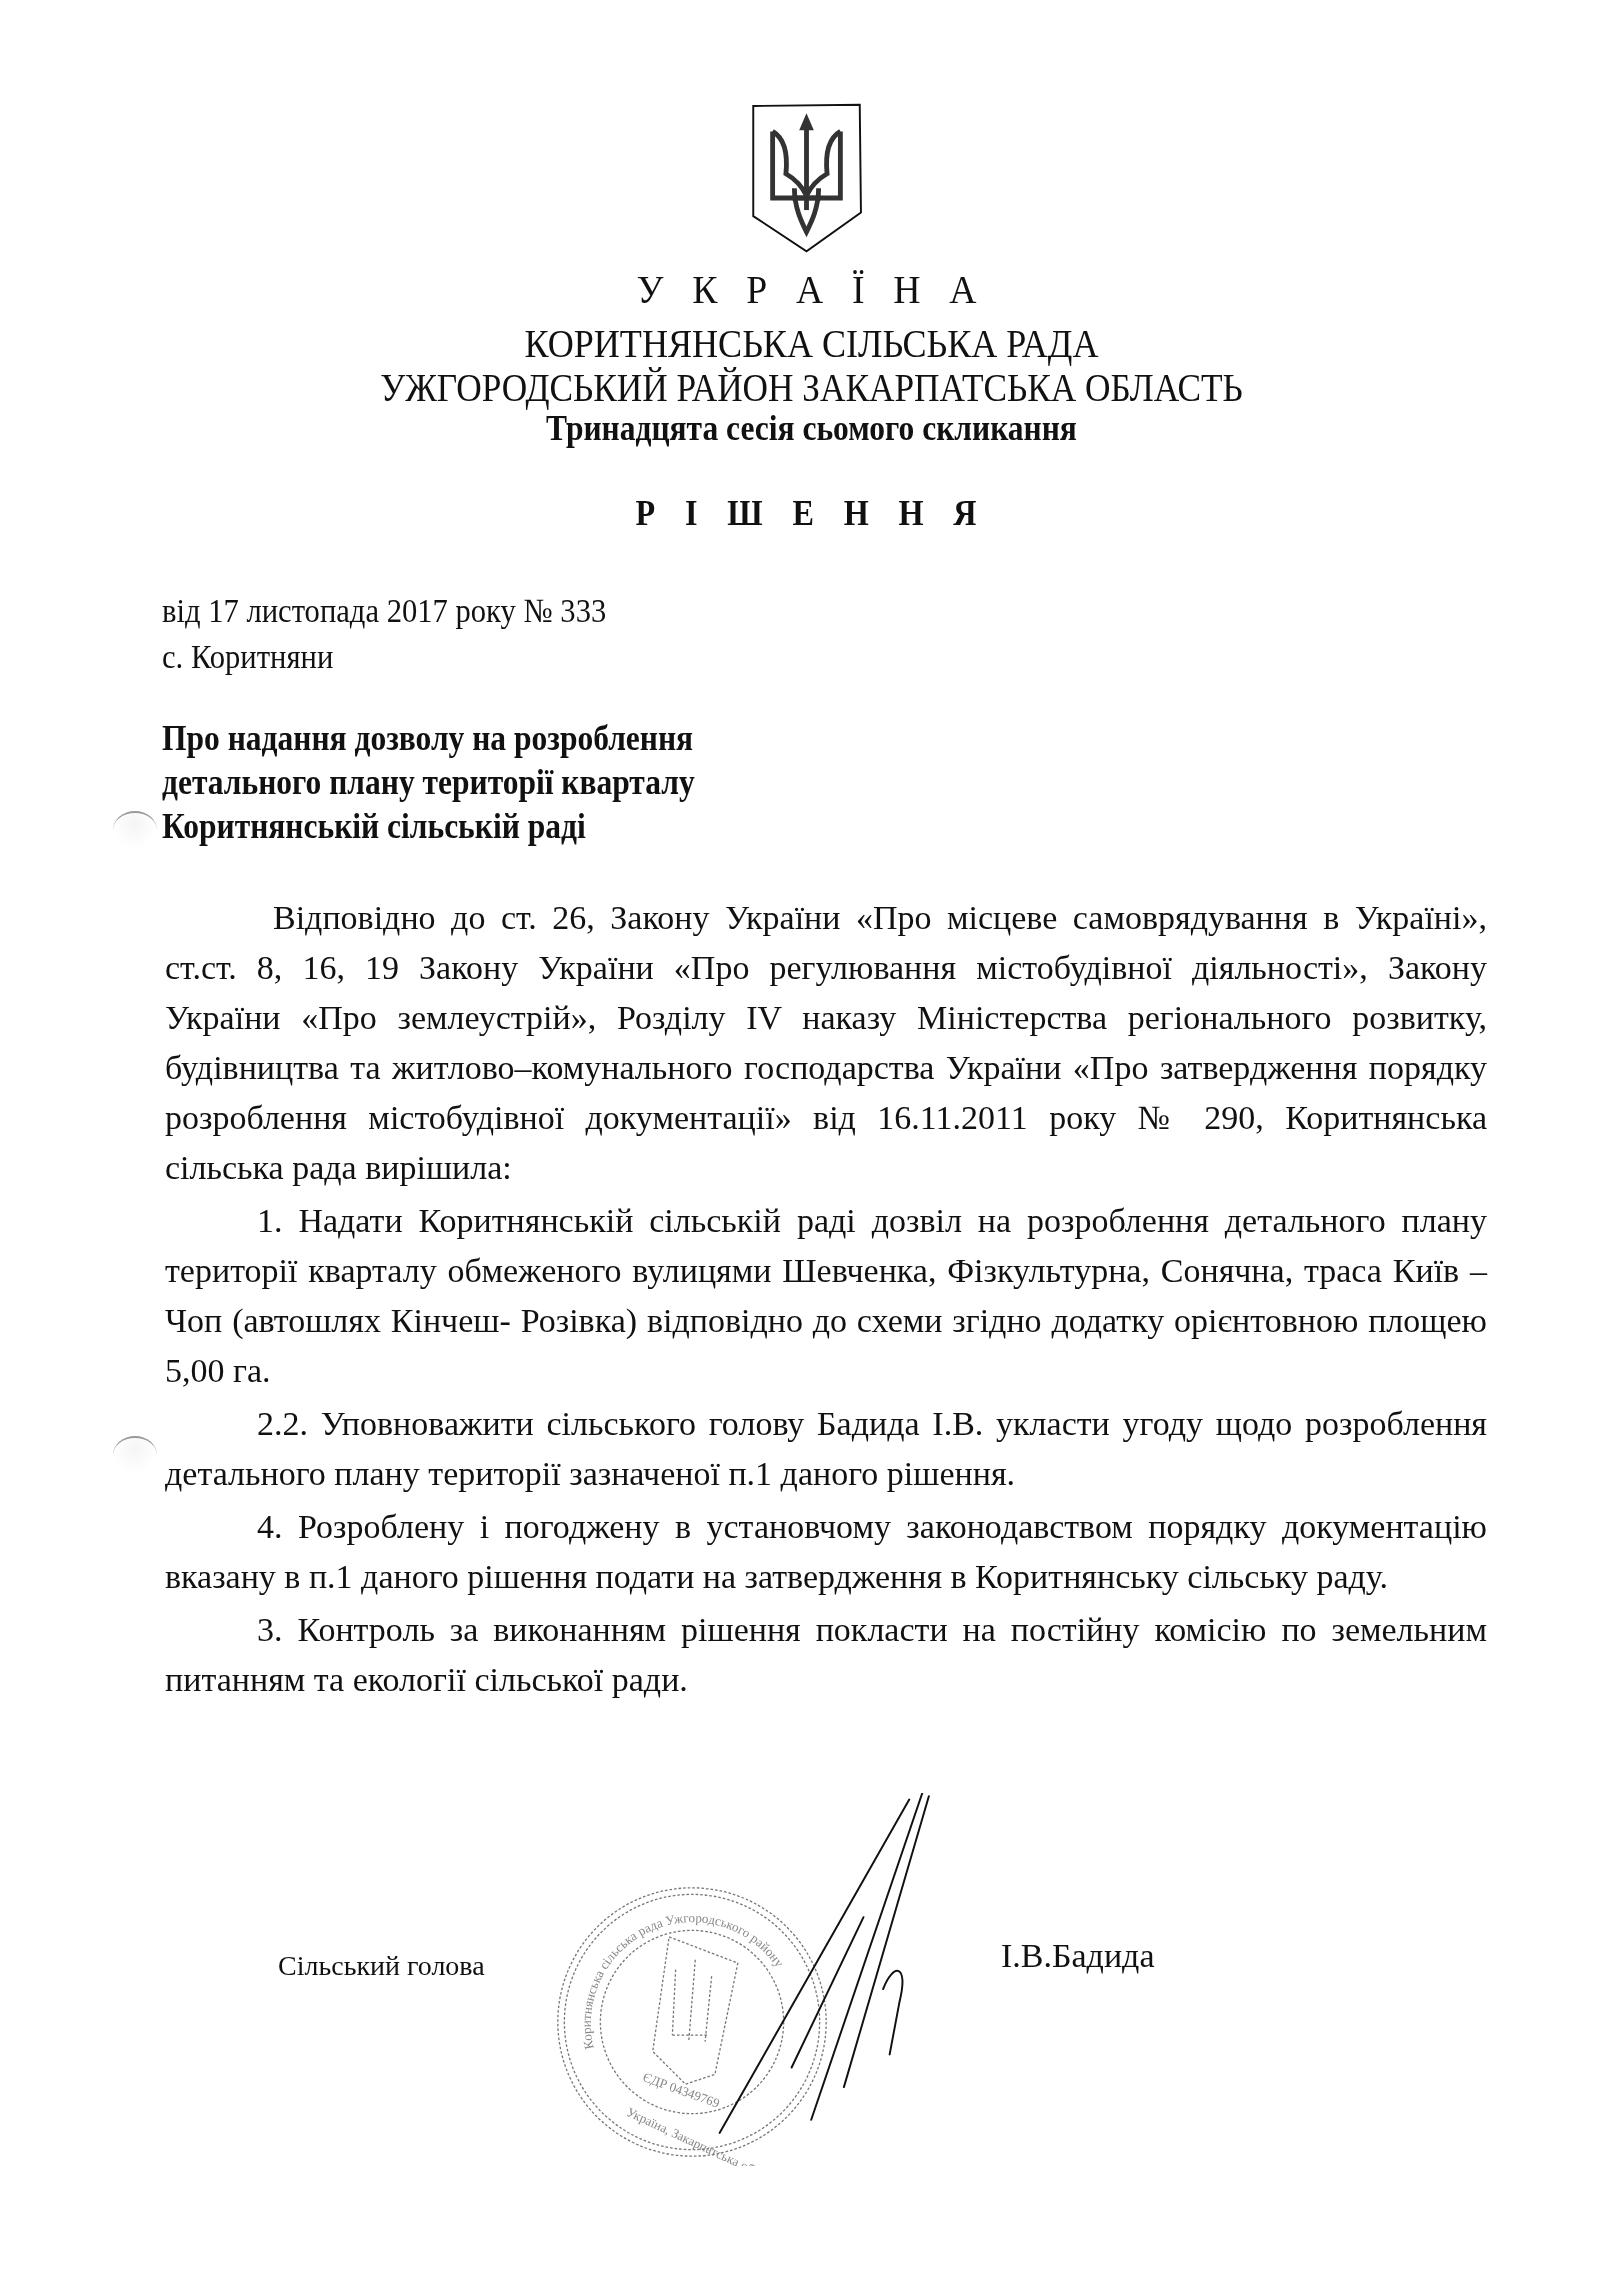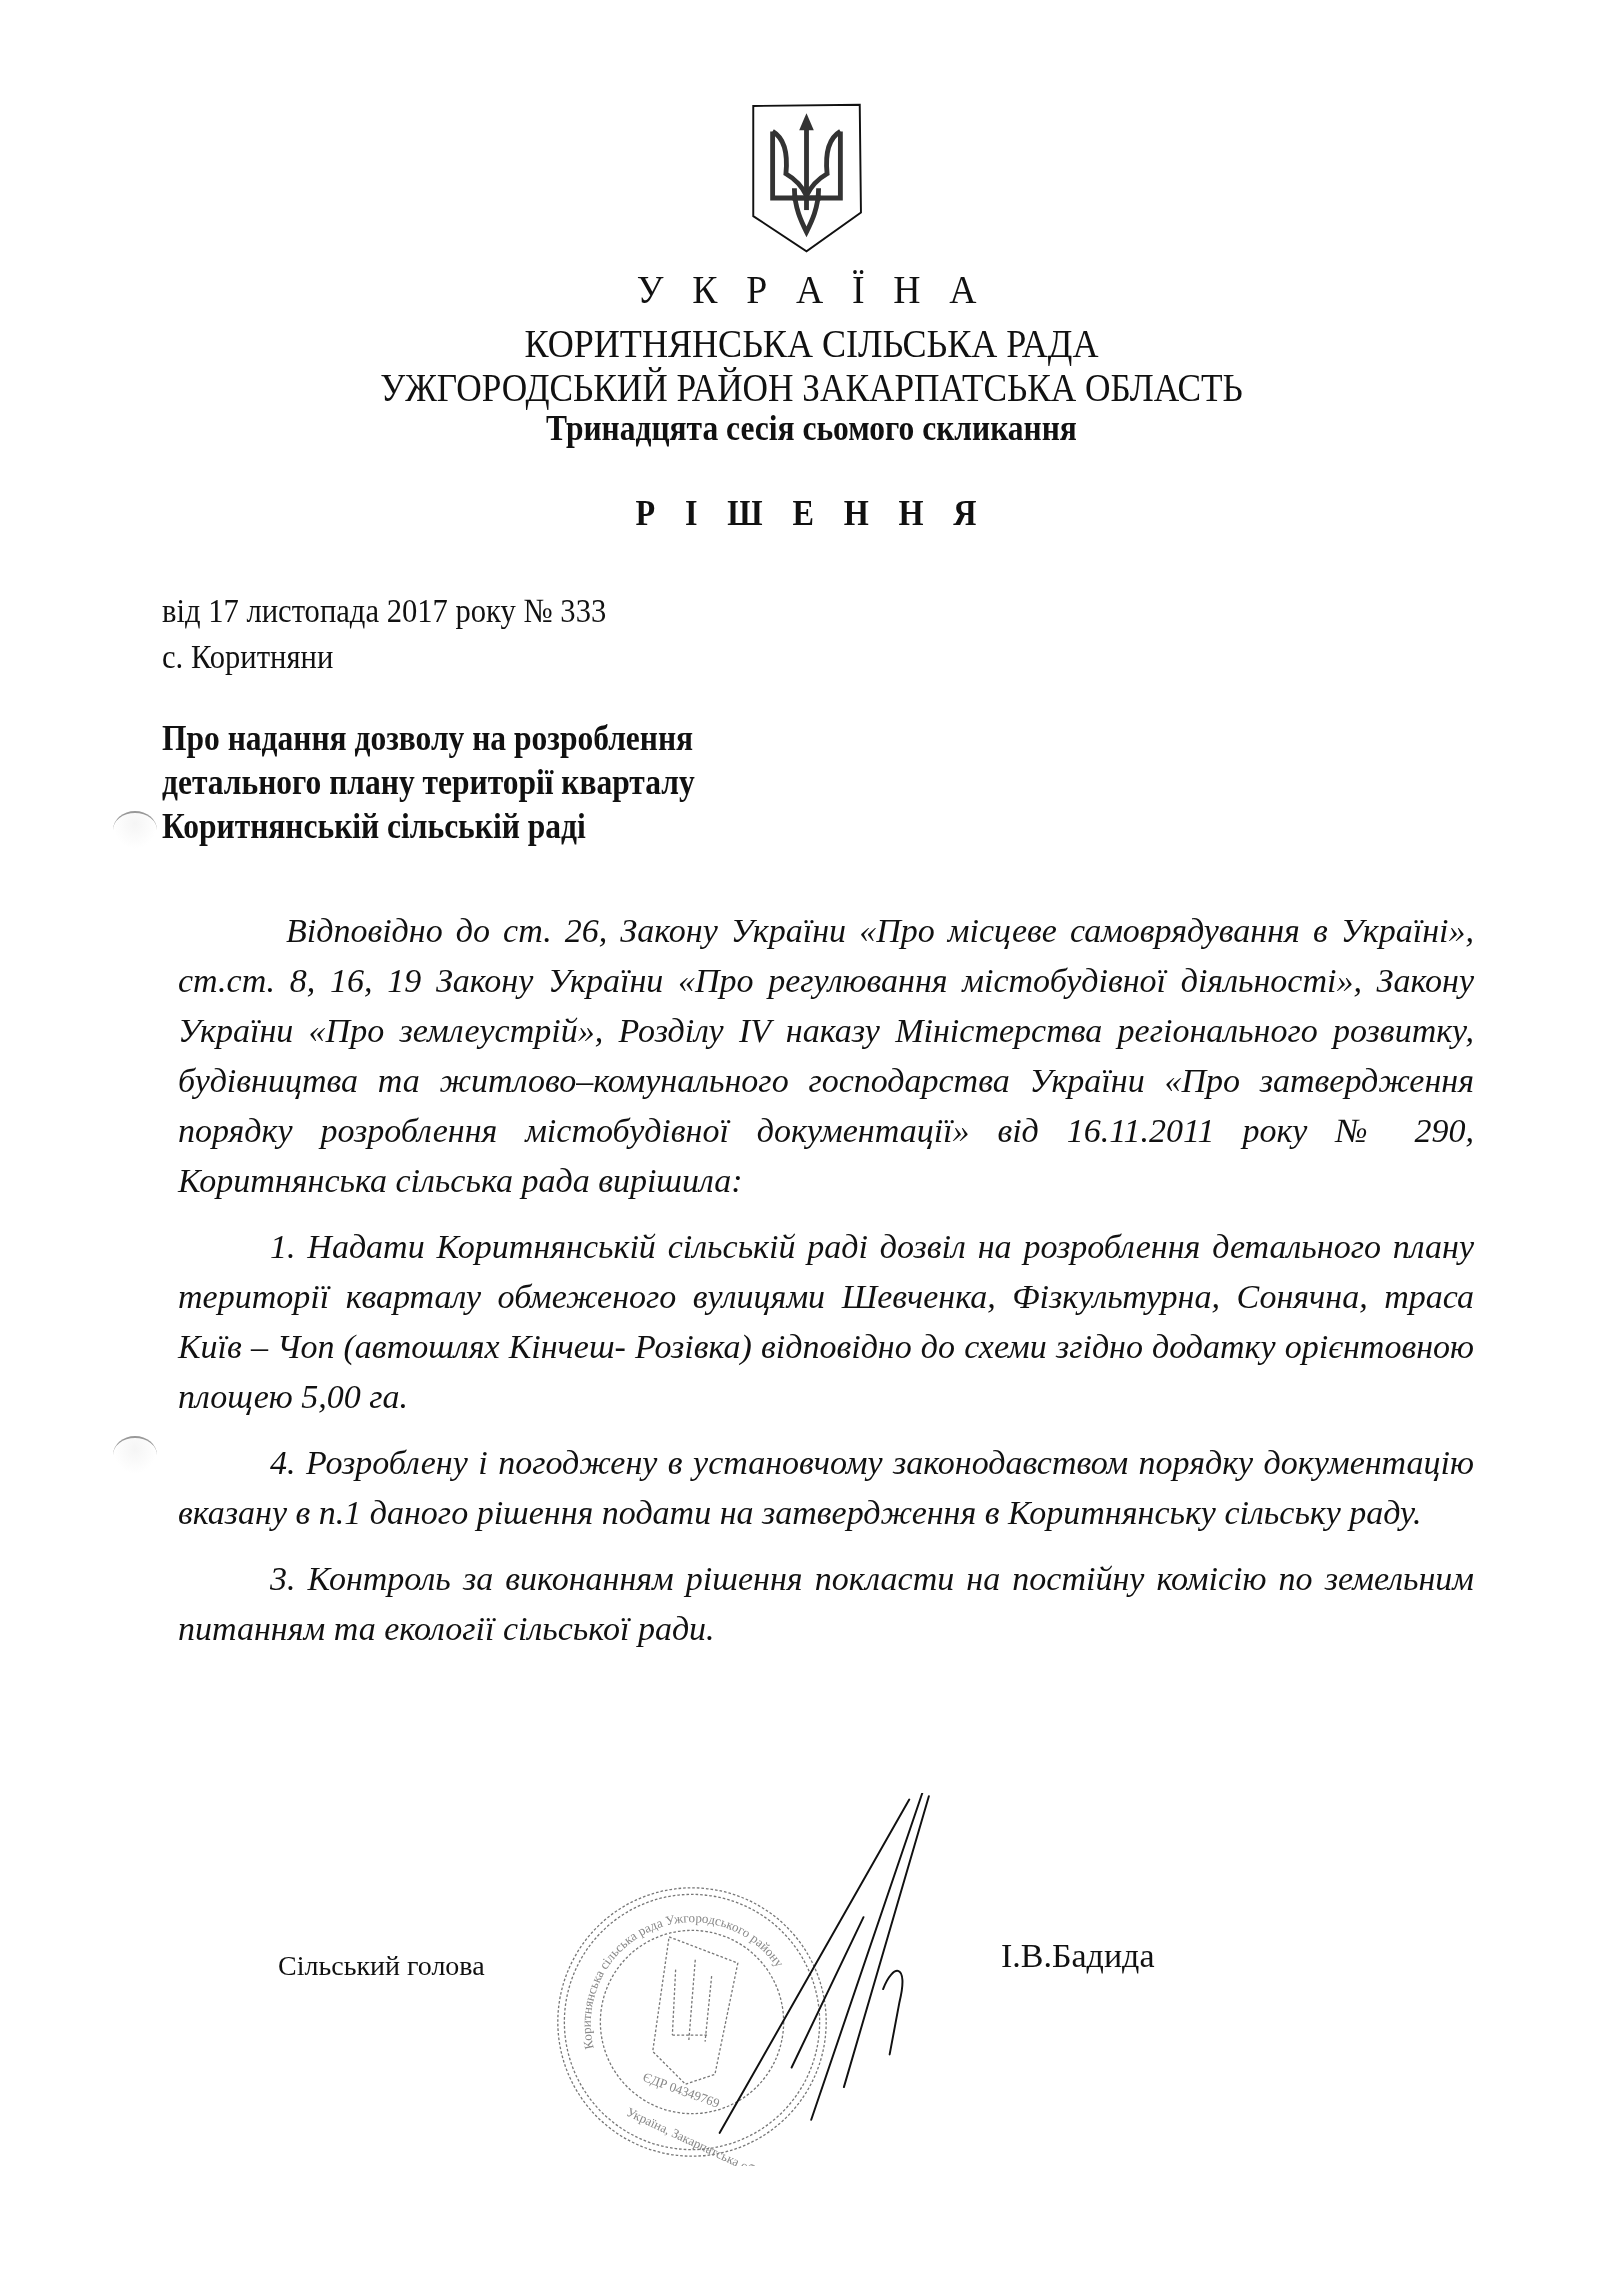--- a/index.html
+++ b/index.html
@@ -16,21 +16,21 @@
   .h-session { top: 409px; font-size: 35px; font-weight: bold; transform: scaleX(0.9); }
   .h-decision { top: 494px; font-size: 35px; font-weight: bold; letter-spacing: 11.8px; transform: scaleX(0.92); }
   .meta { left: 162px; font-size: 34px; transform-origin: left top; transform: scaleX(0.9); }
   .meta.date { top: 592px; }
   .meta.place { top: 638px; }
   .subject { left: 162px; top: 717px; font-size: 35px; font-weight: bold; line-height: 44px; transform-origin: left top; transform: scaleX(0.9); }
   .body-text {
     left: 162px; top: 890px; width: 1328px; font-size: 34px; line-height: 50px;
     text-align: justify;
   }
-  .body-text p { margin: 16px; text-indent: 0; font-style: italic; }
+  .body-text p { margin: 3px; text-indent: 0; }
   .body-text p.ind { text-indent: 92px; }
   .body-text p.ind1 { text-indent: 108px; }
   .sign-left { left: 278px; top: 1950px; font-size: 28px; }
   .sign-right { left: 1001px; top: 1937px; font-size: 34px; }
   .hole { width: 44px; height: 36px; border-radius: 50% 50% 0 0; border-top: 2px solid #999;
           background: radial-gradient(ellipse at 50% 30%, #f5f5f5 0%, #ffffff 70%); }
   .hole1 { left: 113px; top: 811px; }
   .hole2 { left: 113px; top: 1436px; }
   .stamp { left: 548px; top: 1878px; width: 288px; height: 288px; }
   .signature { left: 713px; top: 1793px; width: 301px; height: 366px; }
@@ -64,20 +64,21 @@
 
 <div class="abs subject">
   <div>Про надання дозволу на розроблення</div>
   <div>детального плану території кварталу</div>
   <div>Коритнянській сільській раді</div>
 </div>
 
 <div class="abs body-text">
   <p class="ind1">Відповідно до ст. 26, Закону України «Про місцеве самоврядування в Україні», ст.ст. 8, 16, 19 Закону України «Про регулювання містобудівної діяльності», Закону України «Про землеустрій», Розділу IV наказу Міністерства регіонального розвитку, будівництва та житлово–комунального господарства України «Про затвердження порядку розроблення містобудівної документації» від 16.11.2011 року № 290, Коритнянська сільська рада вирішила:</p>
   <p class="ind">1. Надати Коритнянській сільській раді дозвіл на розроблення детального плану території кварталу обмеженого вулицями Шевченка, Фізкультурна, Сонячна, траса Київ – Чоп (автошлях  Кінчеш- Розівка) відповідно до схеми згідно додатку орієнтовною площею 5,00 га.</p>
+  <p class="ind">2.2. Уповноважити сільського голову Бадида І.В. укласти угоду щодо розроблення детального плану території зазначеної  п.1 даного рішення.</p>
   <p class="ind">4. Розроблену і погоджену в установчому законодавством порядку документацію вказану в п.1 даного рішення подати на затвердження в Коритнянську сільську  раду.</p>
   <p class="ind">3. Контроль за виконанням рішення покласти на постійну комісію по земельним питанням та екології сільської ради.</p>
 </div>
 
 <div class="abs sign-left">Сільський голова</div>
 <div class="abs sign-right">І.В.Бадида</div>
 
 <svg class="abs stamp" viewBox="0 0 440 440">
   <defs>
     <path id="stampArc" d="M70 260 A155 155 0 1 1 360 290"></path>

